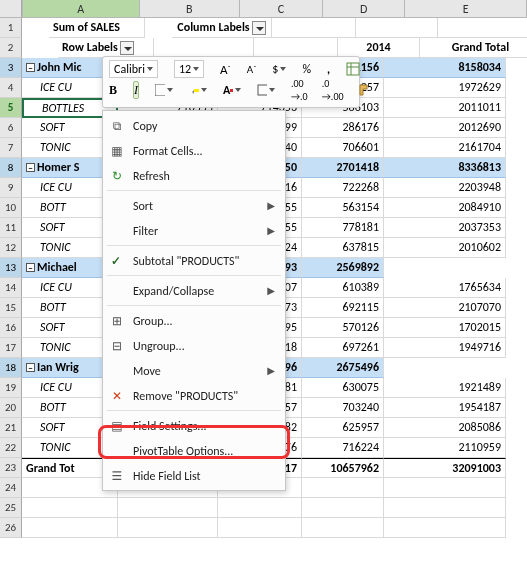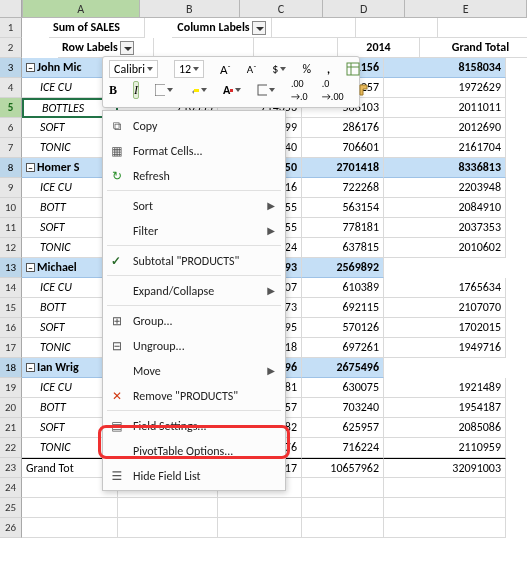--- a/index.html
+++ b/index.html
@@ -26,21 +26,21 @@
 .cA { width: 96px; }
 .cB { width: 100px; text-align:right; }
 .cC { width: 84px; text-align:right; }
 .cD { width: 82px; text-align:right; }
 .cE { width: 122px; text-align:right; }
 .bold { font-weight: bold; margin-left: 27px; }
 .subtotal { background: #c5dff6; font-weight: bold; border-bottom:1px solid #9ec2e6;}
 .hdrrow .cell { background:#fff; font-weight:bold; text-align:center;}
 .hdrrow .cA { text-align:left;margin-left:36px;}
 .row1 .cA, .row1 .cB { font-weight:bold; background:#fff;}
-.gtot { font-weight:normal; border-top:1px solid #000;}
+.gtot { font-weight:bold; border-top:1px solid #000;}
 .collapse { display:inline-block; width:9px; height:9px; border:1px solid #555; line-height:7px; font-size:9px; text-align:center; margin-right:2px; background:#fff;}
 .selcell { border:2px solid #217346 !important; padding:0 2px; line-height:17px;}
 .dd { display:inline-block; width:14px; height:14px; border:1px solid #888; background:#f4f4f4; vertical-align:middle; position:relative; margin-left:2px;}
 .dd::after { content:""; position:absolute; left:3px; top:5px; border-left:4px solid transparent; border-right:4px solid transparent; border-top:4px solid #333;}
 
 
 .minibar { position:absolute; left:102px; top:56px; width:258px; height:52px; background:#fcfcfc; border:1px solid #c9c9c9; border-radius:3px; box-shadow:0 2px 6px rgba(0,0,0,.15); padding:3px 6px; display:flex; flex-direction:column; gap:3px; font-size:12px;}
 .mbrow { display:flex; align-items:center; gap:16px;}
 .mbrow .box { border:1px solid #ccc; background:#fff; height:18px; display:flex; align-items:center; padding:0 4px;}
 .mbrow .bt { width:18px; height:18px; display:flex; align-items:center; justify-content:center; border-radius:2px;}

